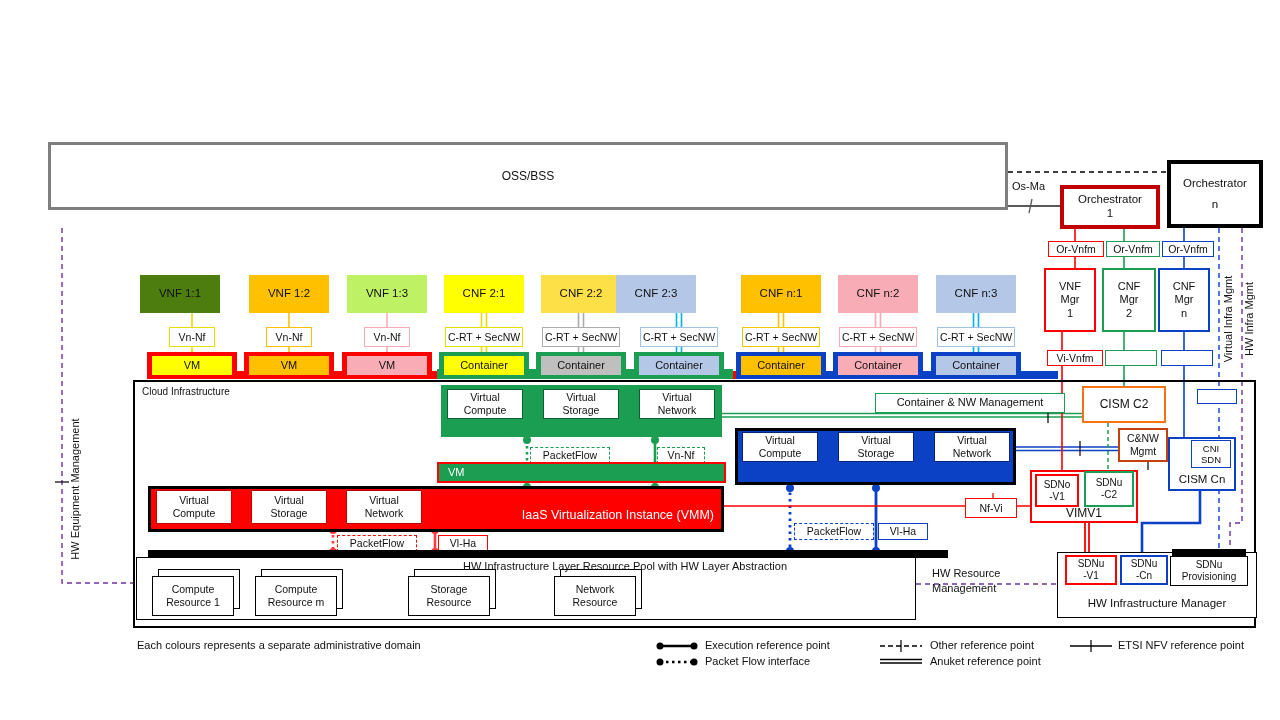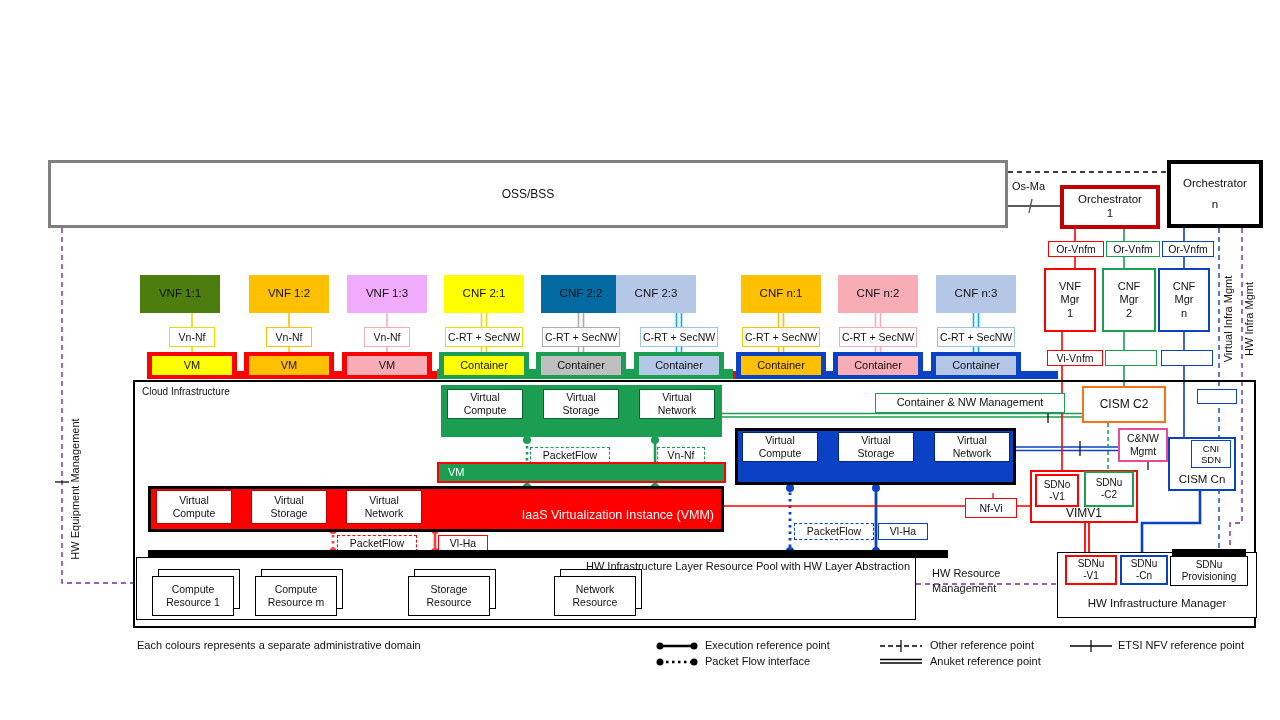--- a/index.html
+++ b/index.html
@@ -119,21 +119,21 @@
       <path d="M880 659.5 H922 M880 663 H922" stroke="#000" stroke-width="1.4" fill="none"></path>
       <path d="M1070 646 H1112" stroke="#000" stroke-width="1.4"></path>
       <path d="M1091 640 V652" stroke="#000" stroke-width="1.2"></path>
     </g>
   </svg>
 
   <div class="bar" style="left:147px;top:371px;width:590px;height:8px;background:#FF0000"></div>
   <div class="bar" style="left:437px;top:369px;width:296px;height:10px;background:#1B9E52"></div>
   <div class="bar" style="left:736px;top:371px;width:322px;height:8px;background:#0B41C4"></div>
 
-  <div class="b" style="left:48px;top:160px;width:960px;height:68px;border:3px solid #7F7F7F;font-size:12px">
+  <div class="b" style="left:48px;top:142px;width:960px;height:68px;border:3px solid #7F7F7F;font-size:12px">
     <span>OSS/BSS</span>
   </div>
   <div class="t" style="left:1012px;top:180px;font-size:11px">Os-Ma</div>
   <div class="b col" style="left:1060px;top:185px;width:100px;height:44px;border:4px solid #C00000;font-size:11.5px">
     <span>Orchestrator</span>
     <span>1</span>
   </div>
   <div class="b col" style="left:1167px;top:160px;width:96px;height:68px;border:4px solid #000;font-size:11.5px;gap:7px">
     <span>Orchestrator</span>
     <span>n</span>
@@ -154,21 +154,21 @@
       <span>VNF 1:2</span>
     </div>
   <div class="b chip" style="left:266px;width:46px;border-color:#FFC000">
       <span>Vn-Nf</span>
     </div>
   <div class="ped" style="left:244px;background:#FF0000"></div>
   <div class="b host" style="left:249px;background:#FFC000">
       <span>VM</span>
     </div>
 
-  <div class="b nf" style="left:347px;background:#f0abfc">
+  <div class="b nf" style="left:347px;background:#bef264">
       <span>VNF 1:3</span>
     </div>
   <div class="b chip" style="left:364px;width:46px;border-color:#F8ACB6">
       <span>Vn-Nf</span>
     </div>
   <div class="ped" style="left:342px;background:#FF0000"></div>
   <div class="b host" style="left:347px;background:#F8ACB6">
       <span>VM</span>
     </div>
 
@@ -176,21 +176,21 @@
       <span>CNF 2:1</span>
     </div>
   <div class="b chip" style="left:445px;width:78px;border-color:#E8DC00">
       <span>C-RT + SecNW</span>
     </div>
   <div class="ped" style="left:439px;background:#1B9E52"></div>
   <div class="b host" style="left:444px;background:#FFFF00">
       <span>Container</span>
     </div>
 
-  <div class="b nf" style="left:541px;background:#0369a1">
+  <div class="b nf" style="left:541px;background:#fde047">
       <span>CNF 2:2</span>
     </div>
   <div class="b chip" style="left:542px;width:78px;border-color:#ABABAB">
       <span>C-RT + SecNW</span>
     </div>
   <div class="ped" style="left:536px;background:#1B9E52"></div>
   <div class="b host" style="left:541px;background:#BFBFBF">
       <span>Container</span>
     </div>
 
@@ -303,21 +303,21 @@
     </div>
   <div class="b" style="left:438px;top:535px;width:50px;height:17px;border:1.5px solid #FF0000;font-size:10.5px">
       <span>Vl-Ha</span>
     </div>
   <div class="b" style="left:965px;top:498px;width:52px;height:20px;border:1.5px solid #FF0000;font-size:10.5px">
       <span>Nf-Vi</span>
     </div>
 
   <div class="bar" style="left:148px;top:550px;width:800px;height:8px;background:#000;z-index:3"></div>
   <div class="b" style="left:136px;top:557px;width:780px;height:63px;border:1.5px solid #000;background:transparent;z-index:2"></div>
-  <div class="t" style="left:340px;top:560px;width:570px;text-align:right;font-size:11px">HW Infrastructure Layer Resource Pool with HW Layer Abstraction</div>
+  <div class="t" style="left:340px;top:560px;width:570px;text-align:center;font-size:11px">HW Infrastructure Layer Resource Pool with HW Layer Abstraction</div>
 
   <div class="b" style="left:158px;top:569px;width:82px;height:40px;border:1.5px solid #000"></div>
   <div class="b col" style="left:152px;top:576px;width:82px;height:40px;border:1.5px solid #000;font-size:10.5px">
     <span>Compute</span>
       <span>Resource 1</span>
   </div>
   <div class="b" style="left:261px;top:569px;width:82px;height:40px;border:1.5px solid #000"></div>
   <div class="b col" style="left:255px;top:576px;width:82px;height:40px;border:1.5px solid #000;font-size:10.5px">
     <span>Compute</span>
       <span>Resource m</span>
@@ -353,21 +353,21 @@
       <span>Provisioning</span>
   </div>
   <div class="t" style="left:1057px;top:597px;width:200px;text-align:center;font-size:11.5px">HW Infrastructure Manager</div>
 
   <div class="b" style="left:875px;top:393px;width:190px;height:20px;border:1.5px solid #1B9E52;font-size:11px">
       <span>Container &amp; NW Management</span>
     </div>
   <div class="b" style="left:1082px;top:386px;width:84px;height:37px;border:2px solid #f97316;font-size:12px">
       <span>CISM C2</span>
     </div>
-  <div class="b col" style="left:1118px;top:428px;width:50px;height:34px;border:2px solid #ec4899;font-size:10.5px">
+  <div class="b col" style="left:1118px;top:428px;width:50px;height:34px;border:2px solid #c2410c;font-size:10.5px">
     <span>C&amp;NW</span>
       <span>Mgmt</span>
   </div>
   <div class="b" style="left:1168px;top:437px;width:68px;height:54px;border:2px solid #0B41C4"></div>
   <div class="b col" style="left:1191px;top:440px;width:40px;height:28px;border:1.5px solid #0B41C4;font-size:9.5px">
     <span>CNI</span>
       <span>SDN</span>
   </div>
   <div class="t" style="left:1168px;top:473px;width:68px;text-align:center;font-size:11.5px">CISM Cn</div>
   <div class="b" style="left:1197px;top:389px;width:40px;height:15px;border:1.5px solid #0B41C4"></div>

